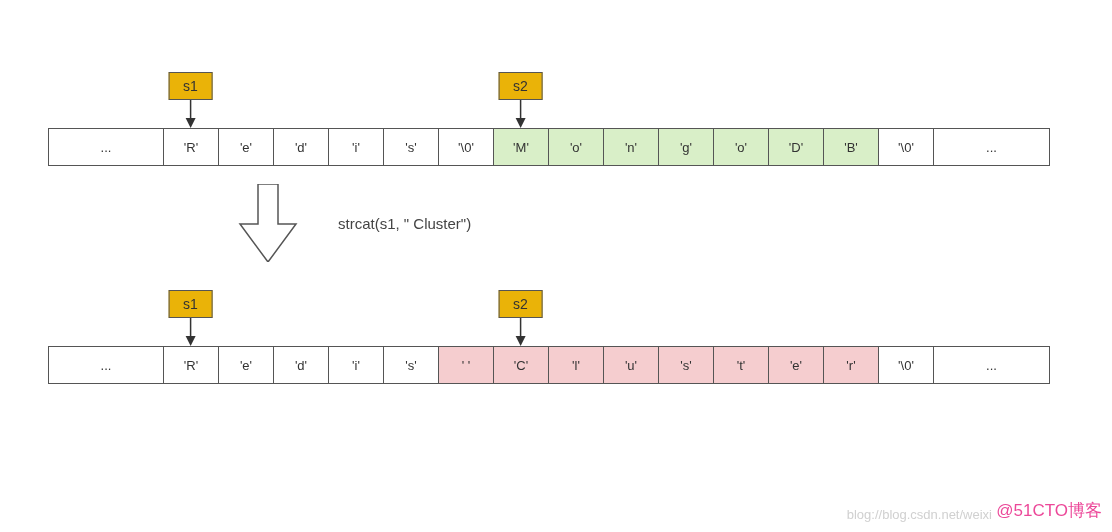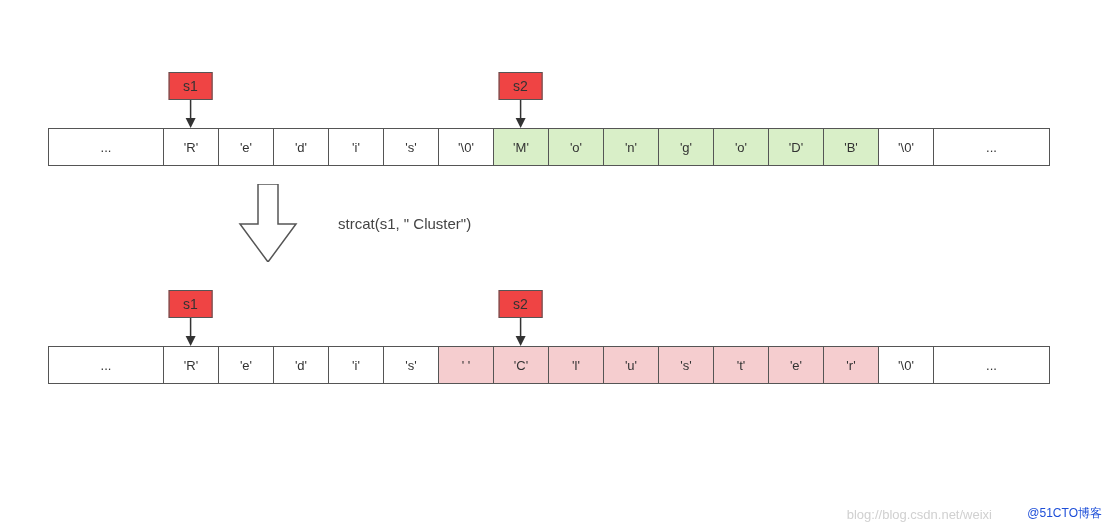--- a/index.html
+++ b/index.html
@@ -29,21 +29,21 @@
   .pointer {
     display: flex;
     flex-direction: column;
     align-items: center;
     position: absolute;
     transform: translateX(-50%);
   }
   .pointer-box {
     border: 1px solid #555;
     padding: 5px 14px;
-    background: #ef4444;
+    background: #eab308;
     font-size: 14px;
   }
   .pointer-arrow {
     display: block;
     line-height: 1;
   }
   .pointer-arrow svg { display: block; }
   .cells-row {
     display: flex;
     border: 1px solid #555;
@@ -79,22 +79,22 @@
     right: 120px;
     bottom: 10px;
     color: #d0d0d0;
     font-size: 13px;
     pointer-events: none;
   }
   .watermark2 {
     position: fixed;
     right: 10px;
     bottom: 10px;
-    color: #1d4ed8;
-    font-size: 12px;
+    color: #ec4899;
+    font-size: 17px;
     pointer-events: none;
   }
 </style>
 </head>
 <body>
 
 <div class="layout">
 
   <div class="memory-block">
     <div class="pointer-row" id="pointers-before">

